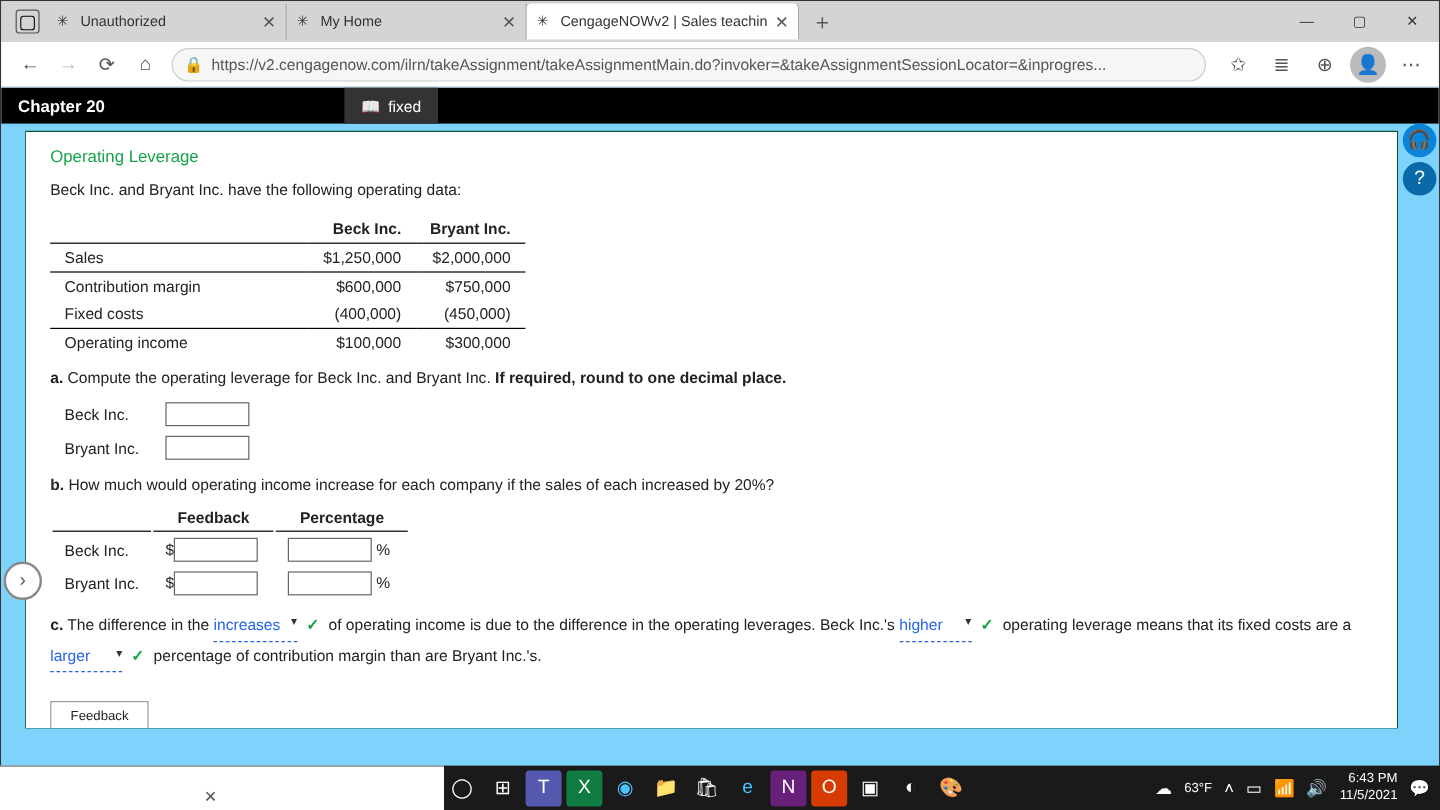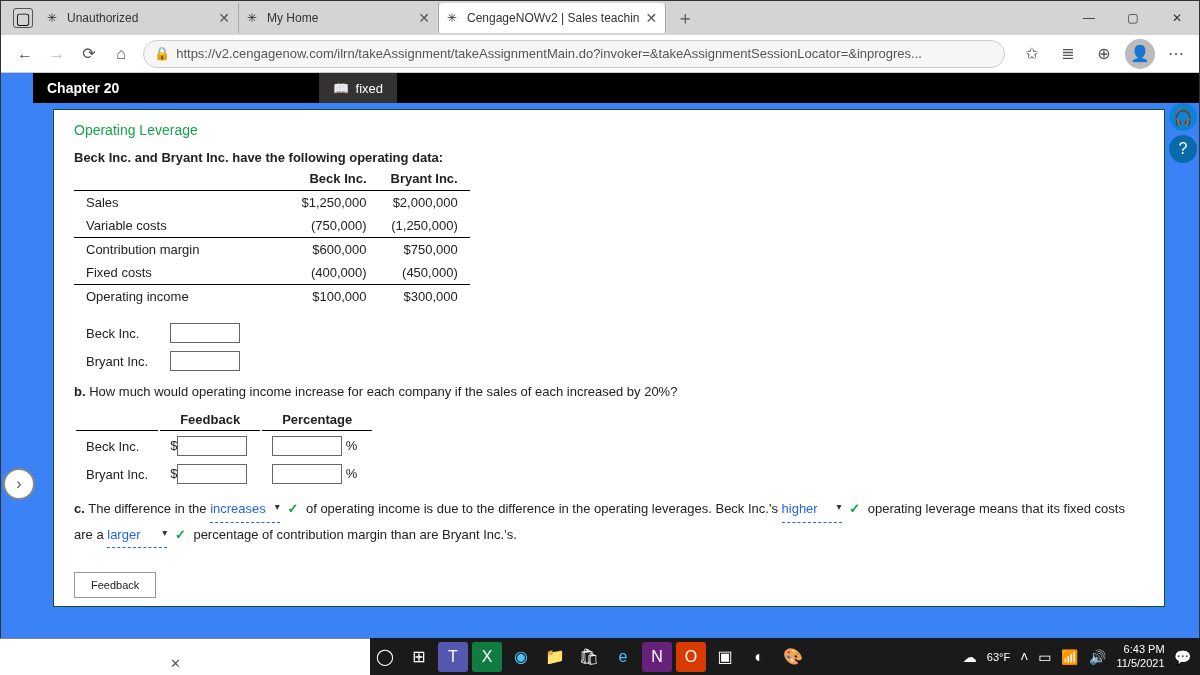--- a/index.html
+++ b/index.html
@@ -17,33 +17,33 @@
 .win-controls span { width:44px; height:34px; display:flex; align-items:center; justify-content:center; font-size:12px; color:#333; cursor:pointer; }
 .addr-bar { height:38px; background:#fff; display:flex; align-items:center; padding:0 8px; border-bottom:1px solid #ccc; }
 .addr-bar .nav-ico { width:32px; height:32px; display:flex; align-items:center; justify-content:center; color:#555; font-size:16px; cursor:pointer; }
 .addr-bar .nav-ico.disabled { color:#bbb; }
 .url-box { flex:1; height:28px; border:1px solid #ccc; border-radius:14px; background:#f6f6f6; display:flex; align-items:center; padding:0 10px; font-size:13px; color:#555; margin:0 6px; }
 .url-box .lock { margin-right:6px; }
 .url-box .addr { flex:1; overflow:hidden; white-space:nowrap; }
 .addr-actions { display:flex; gap:6px; margin-left:6px; }
 .addr-actions span { width:30px; height:30px; display:flex; align-items:center; justify-content:center; color:#555; cursor:pointer; font-size:16px; }
 .avatar { width:26px; height:26px; border-radius:50%; background:#bbb; display:flex; align-items:center; justify-content:center; font-size:14px; }
-.content-area { position:relative; background:#3b82f6; height:566px; overflow:hidden;padding-left:32px; }
+.content-area { position:relative; background:#7dd3fc; height:566px; overflow:hidden; }
 .dark-header { background:#000; color:#fff; height:30px; display:flex; align-items:center; padding:0 14px; font-size:14px; }
 .dark-header .chapter { font-weight:bold; }
 .ebook-tab { margin-left:200px; background:#333; height:30px; display:flex; align-items:center; padding:0 14px; gap:6px; font-size:13px; }
 .right-rail { position:absolute; right:0; top:30px; width:30px; display:flex; flex-direction:column; gap:4px; }
 .right-rail .pill { width:28px; height:28px; border-radius:4px; display:flex; align-items:center; justify-content:center; font-size:16px; color:#fff; }
 .pill.orange { background:#0a84d8; border-radius:50%; }
 .pill.blue { background:#0a6aa8; border-radius:50%; }
 .main-panel { background:#fff; margin:6px 34px 6px 20px; border:1px solid #14532d; height:498px; padding:12px 20px; overflow-y:scroll; font-size:13px; color:#222; position:relative; }
 .main-panel::-webkit-scrollbar { width:16px; }
 .main-panel::-webkit-scrollbar-thumb { background:#bbb; border:3px solid #eee; border-radius:8px; }
 .title { color:#16a34a; font-size:14px; margin-bottom:12px; }
-.intro { margin-bottom:2px;font-weight:bold; }
+.intro { margin-bottom:14px; }
 table.data { border-collapse:collapse; margin-bottom:10px; }
 table.data td, table.data th { padding:4px 12px; text-align:right; font-size:13px; }
 table.data td:first-child, table.data th:first-child { text-align:left; padding-right:90px; }
 table.data thead th { border-bottom:1px solid #000; font-weight:bold; }
 table.data tr.border-top td { border-top:1px solid #000; }
 .q-row { margin:8px 0; }
 .q-row .bold { font-weight:bold; }
 table.ans td { padding:3px 10px; font-size:13px; }
 table.ans th { border-bottom:1px solid #000; padding:3px 20px; font-size:13px; }
 input.small { width:70px; border:1px solid #666; height:20px; font-size:12px; padding:0 3px; }
@@ -135,43 +135,43 @@
           <th>Beck Inc.</th>
           <th>Bryant Inc.</th>
         </tr>
           </thead>
         <tbody id="data-rows">
             <tr>
               <td>Sales</td>
               <td>$1,250,000</td>
               <td>$2,000,000</td>
             </tr>
-            <tr>
-              <td>Variable costs</td>
-              <td>(750,000)</td>
-              <td>(1,250,000)</td>
-            </tr>
             <tr class="border-top">
               <td>Contribution margin</td>
               <td>$600,000</td>
               <td>$750,000</td>
             </tr>
             <tr>
               <td>Fixed costs</td>
               <td>(400,000)</td>
               <td>(450,000)</td>
             </tr>
             <tr class="border-top">
               <td>Operating income</td>
               <td>$100,000</td>
               <td>$300,000</td>
             </tr>
           </tbody>
       </table>
 
+      <div class="q-row">
+        <span class="bold">a.</span>
+        <span>Compute the operating leverage for Beck Inc. and Bryant Inc. </span>
+        <span class="bold">If required, round to one decimal place.</span>
+      </div>
       <table class="ans">
         <tbody>
             <tr>
               <td>Beck Inc.</td>
             <td><input class="small" style=""></td>
             </tr>
         <tr>
               <td>Bryant Inc.</td>
             <td><input class="small" style=""></td>
             </tr>

